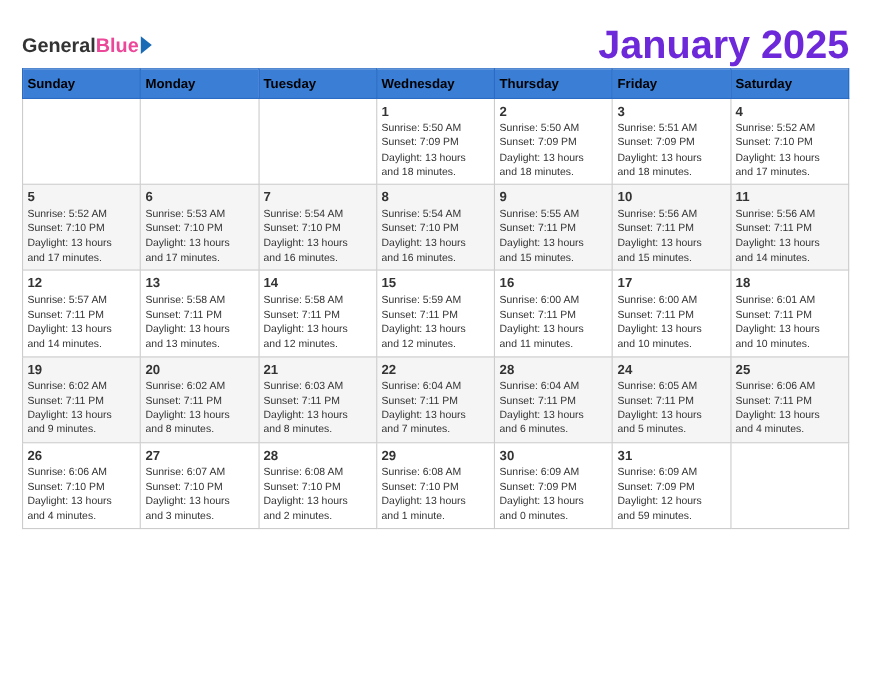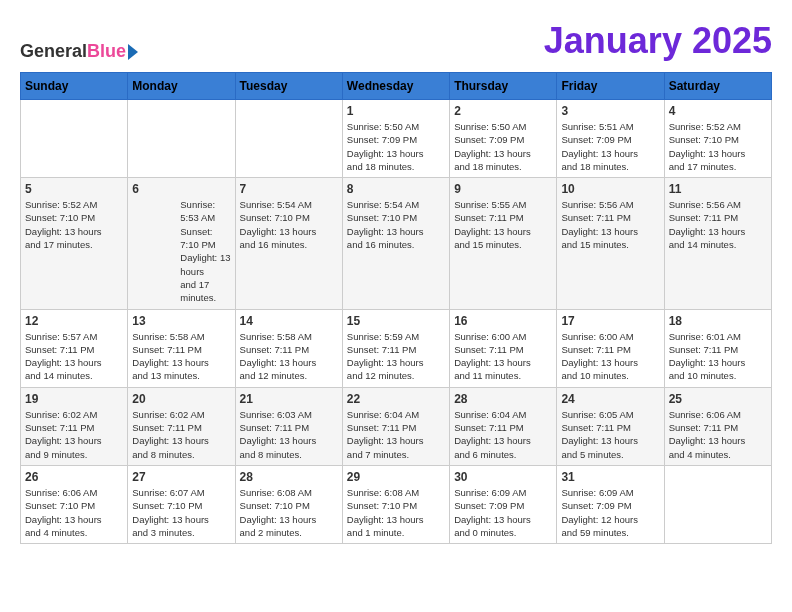--- a/index.html
+++ b/index.html
@@ -6,22 +6,21 @@
     body {
       font-family: Arial, sans-serif;
       background: #fff;
       width: 792px;
       min-height: 612px;
       padding: 20px;
     }
     .header {
       display: flex;
       justify-content: space-between;
-      align-items: flex-end;
-      margin-bottom: 10px;
+      align-items: center;
     }
     .logo {
       display: flex;
       flex-direction: column;
       align-items: flex-start;
     }
     .logo-top {
       display: flex;
       align-items: center;
     }
@@ -166,21 +165,21 @@
       <tr class="row2">
         <td>
           <span class="day-num">5</span>
           <div class="day-info" style="white-space: pre-line;">Sunrise: 5:52 AM
 Sunset: 7:10 PM
 Daylight: 13 hours
 and 17 minutes.</div>
         </td>
         <td>
           <span class="day-num">6</span>
-          <div class="day-info" style="white-space: pre-line; margin-left: 48px;">Sunrise: 5:53 AM
+          <div class="day-info" style="white-space: pre-line;">Sunrise: 5:53 AM
 Sunset: 7:10 PM
 Daylight: 13 hours
 and 17 minutes.</div>
         </td>
         <td>
           <span class="day-num">7</span>
           <div class="day-info" style="white-space: pre-line;">Sunrise: 5:54 AM
 Sunset: 7:10 PM
 Daylight: 13 hours
 and 16 minutes.</div>

